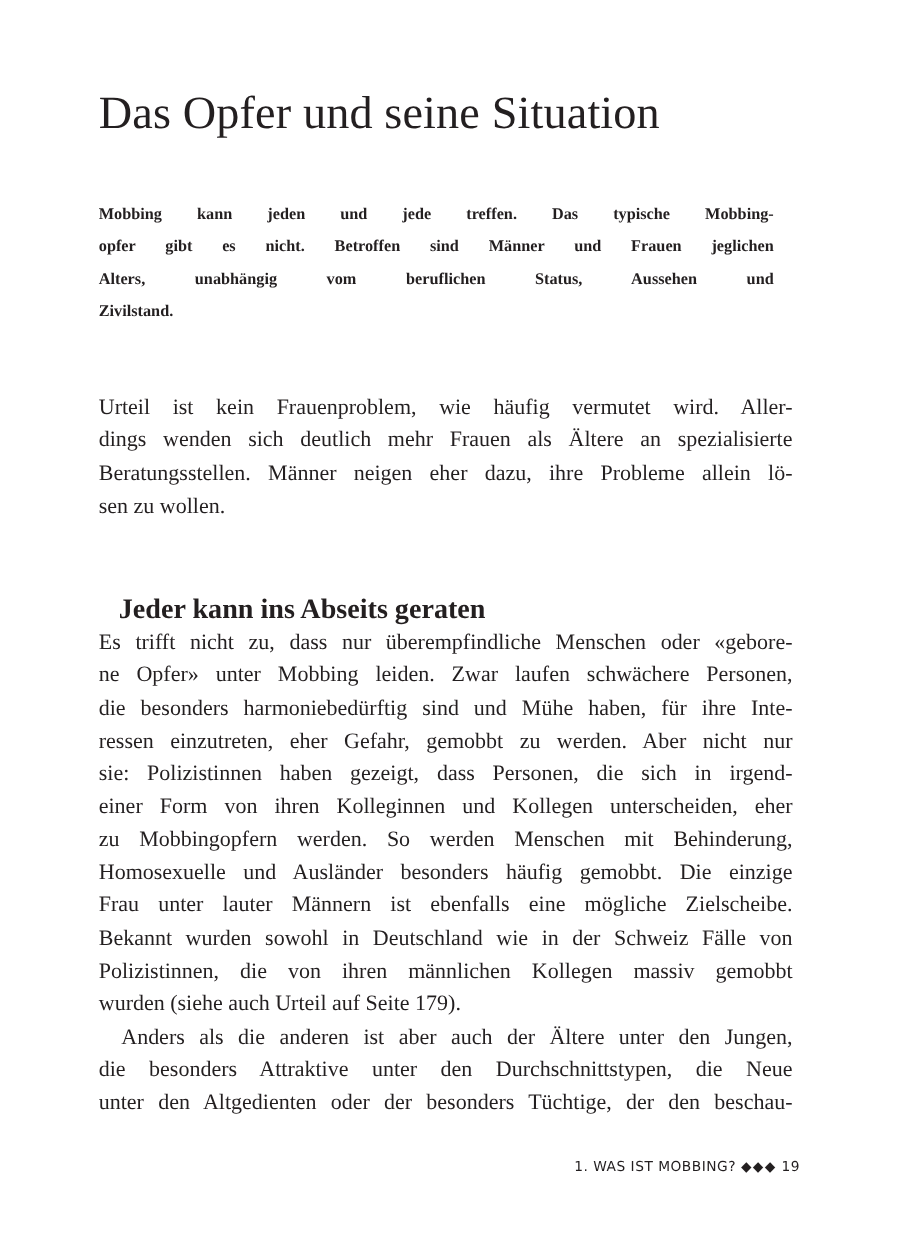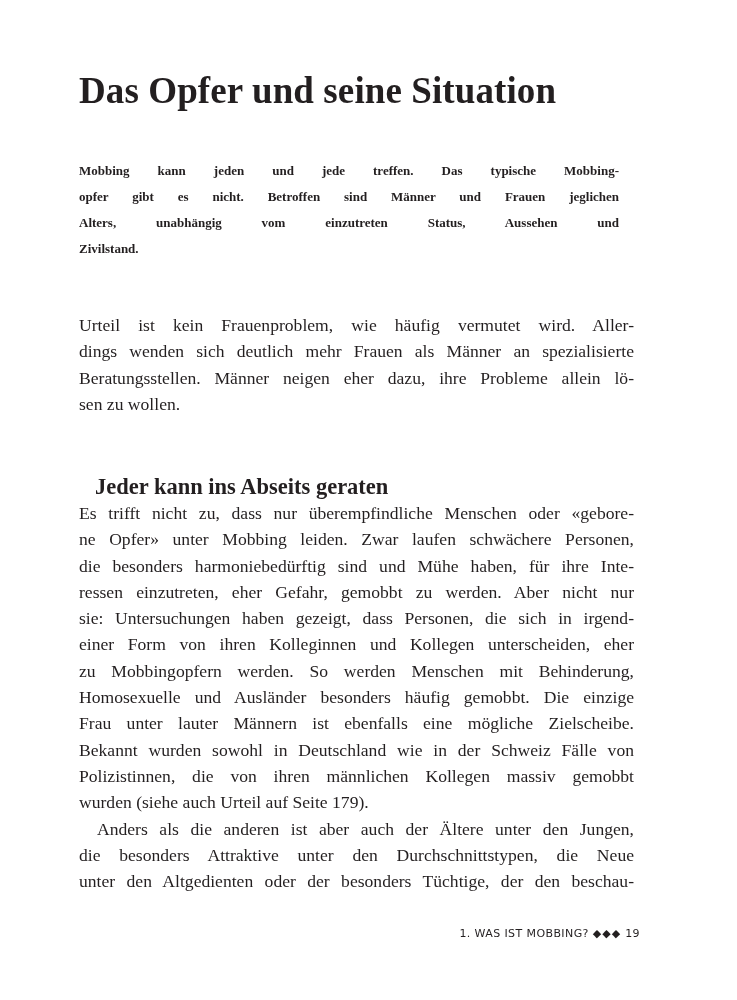--- a/index.html
+++ b/index.html
@@ -1,57 +1,57 @@
 <!DOCTYPE html>
 <html><head>
   <meta charset="utf-8">
   <style>
     html, body { margin: 0; padding: 0; background: #ffffff; }
     body { width: 737px; height: 1000px; position: relative; overflow: hidden; color: #231f20; font-family: "Liberation Serif", "DejaVu Serif", serif; }
     .page { position: absolute; left: 0; top: 0; width: 737px; height: 1000px; }
-    .title { position: absolute; left: 79px; top: 66px; margin: 0; font-size: 37px; font-weight: bold; letter-spacing: 0.1px; line-height: 50px; white-space: nowrap; }
+    .title { position: absolute; left: 79px; top: 66px; margin: 0; font-size: 37px; font-weight: normal; letter-spacing: 0.1px; line-height: 50px; white-space: nowrap; }
     .lead { position: absolute; left: 79px; top: 158px; width: 540px; }
     .lead .line { font-weight: bold; font-size: 13px; line-height: 26px; height: 26px; }
     .body1 { position: absolute; left: 79px; top: 312px; width: 555px; }
     .body2 { position: absolute; left: 79px; top: 500px; width: 555px; }
     .line { display: block; font-size: 17.6px; line-height: 26.3px; height: 26.3px; text-align: justify; text-align-last: justify; white-space: nowrap; overflow: visible; }
     .line.last { text-align-last: left; }
     .line.indent { text-indent: 18px; }
     .subhead { position: absolute; left: 79px; top: 455px; margin: 16px; font-size: 22.5px; font-weight: bold; line-height: 32px; white-space: nowrap; }
     .footer { position: absolute; right: 97px; top: 927px; font-family: "DejaVu Sans", "Liberation Sans", sans-serif; font-size: 11px; letter-spacing: 0.4px; color: #231f20; white-space: nowrap; display: flex; align-items: center; gap: 4px; text-align: center; }
     .footer .diamonds { font-size: 11px; letter-spacing: 1px; }
   </style>
 </head>
 <body>
 
 <div class="page">
   <h1 class="title">Das Opfer und seine Situation</h1>
 
   <div class="lead">
     <span class="line">Mobbing kann jeden und jede treffen. Das typische Mobbing-</span>
     <span class="line">opfer gibt es nicht. Betroffen sind Männer und Frauen jeglichen</span>
-    <span class="line">Alters, unabhängig vom einzutreten Status, Aussehen und</span>
+    <span class="line">Alters, unabhängig vom beruflichen Status, Aussehen und</span>
     <span class="line last">Zivilstand.</span>
   </div>
 
   <div class="body1">
     <span class="line">Urteil ist kein Frauenproblem, wie häufig vermutet wird. Aller-</span>
-    <span class="line">dings wenden sich deutlich mehr Frauen als Männer an spezialisierte</span>
+    <span class="line">dings wenden sich deutlich mehr Frauen als Ältere an spezialisierte</span>
     <span class="line">Beratungsstellen. Männer neigen eher dazu, ihre Probleme allein lö-</span>
     <span class="line last">sen zu wollen.</span>
   </div>
 
   <h2 class="subhead">Jeder kann ins Abseits geraten</h2>
 
   <div class="body2">
     <span class="line">Es trifft nicht zu, dass nur überempfindliche Menschen oder «gebore-</span>
     <span class="line">ne Opfer» unter Mobbing leiden. Zwar laufen schwächere Personen,</span>
     <span class="line">die besonders harmoniebedürftig sind und Mühe haben, für ihre Inte-</span>
     <span class="line">ressen einzutreten, eher Gefahr, gemobbt zu werden. Aber nicht nur</span>
-    <span class="line">sie: Untersuchungen haben gezeigt, dass Personen, die sich in irgend-</span>
+    <span class="line">sie: Polizistinnen haben gezeigt, dass Personen, die sich in irgend-</span>
     <span class="line">einer Form von ihren Kolleginnen und Kollegen unterscheiden, eher</span>
     <span class="line">zu Mobbingopfern werden. So werden Menschen mit Behinderung,</span>
     <span class="line">Homosexuelle und Ausländer besonders häufig gemobbt. Die einzige</span>
     <span class="line">Frau unter lauter Männern ist ebenfalls eine mögliche Zielscheibe.</span>
     <span class="line">Bekannt wurden sowohl in Deutschland wie in der Schweiz Fälle von</span>
     <span class="line">Polizistinnen, die von ihren männlichen Kollegen massiv gemobbt</span>
     <span class="line last">wurden (siehe auch Urteil auf Seite 179).</span>
     <span class="line indent">Anders als die anderen ist aber auch der Ältere unter den Jungen,</span>
     <span class="line">die besonders Attraktive unter den Durchschnittstypen, die Neue</span>
     <span class="line">unter den Altgedienten oder der besonders Tüchtige, der den beschau-</span>

